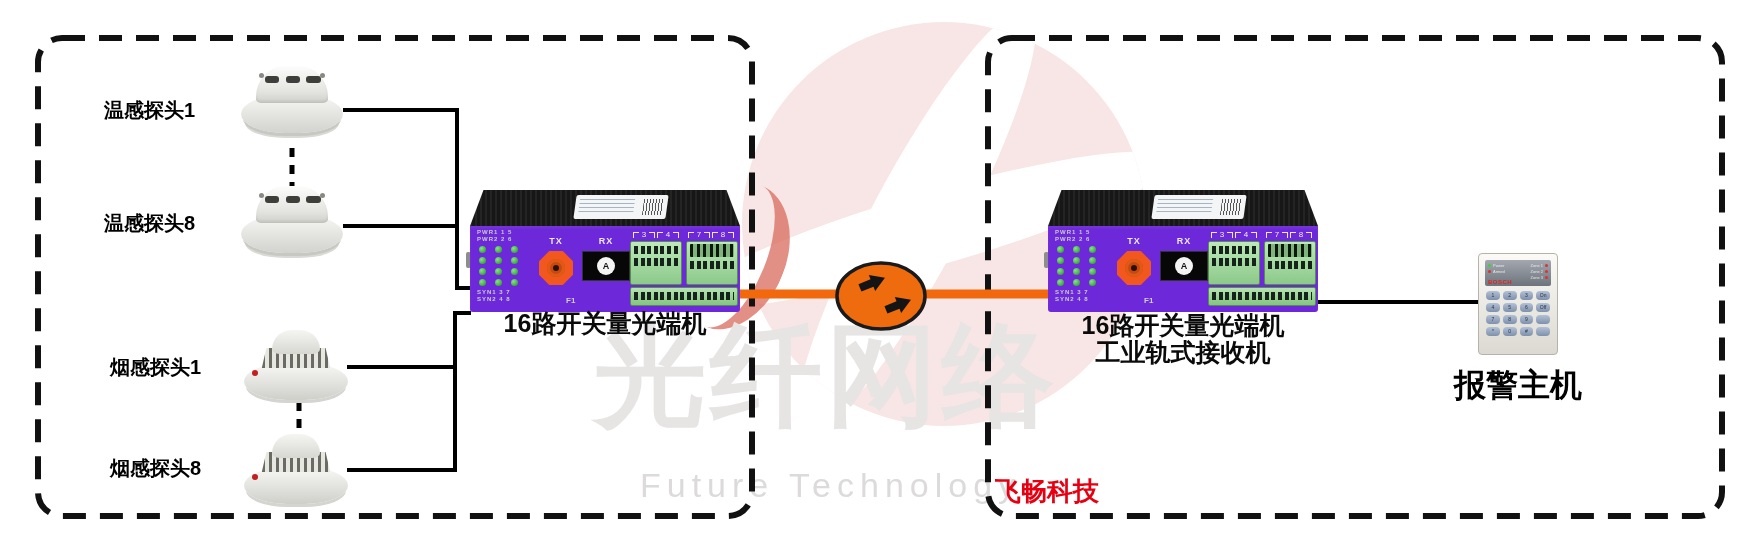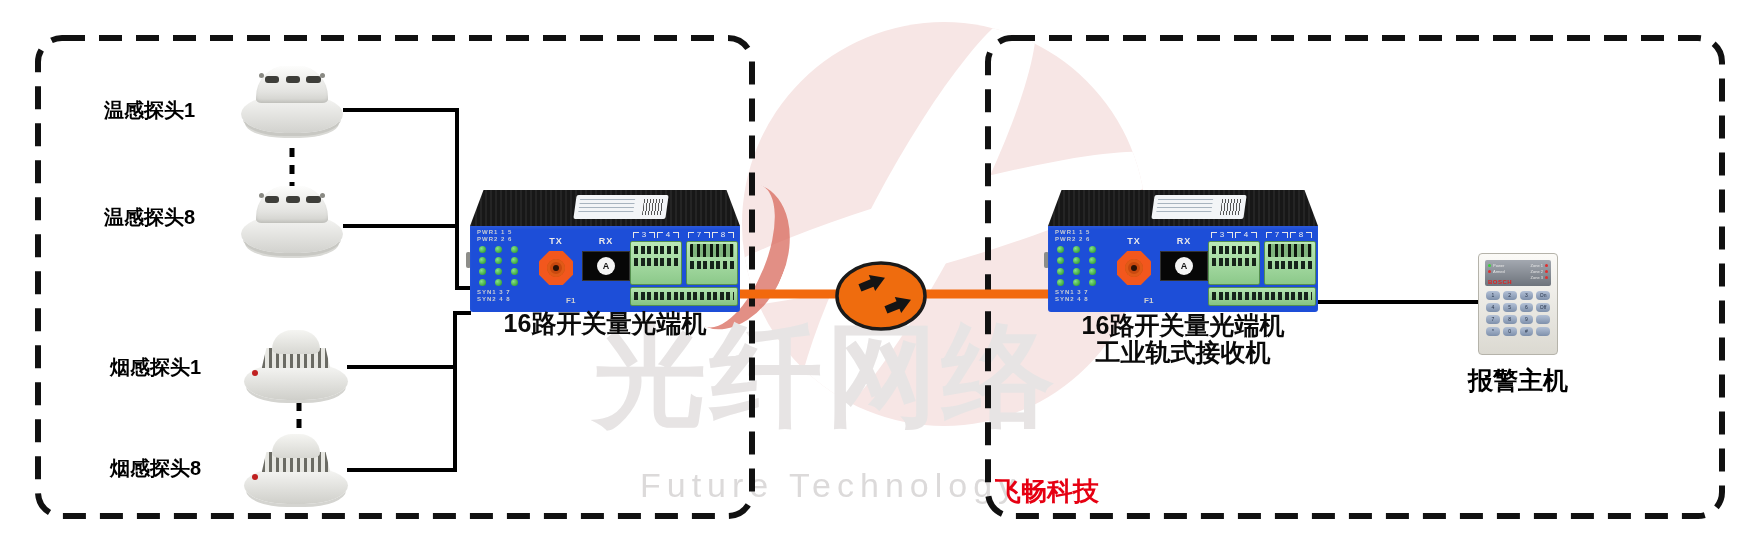--- a/index.html
+++ b/index.html
@@ -24,21 +24,21 @@
   .lines{position:absolute;left:0;top:0;z-index:1;}
 
   
   .sensor-label{position:absolute;z-index:2;font-size:20px;font-weight:600;white-space:nowrap;}
   .dev-name{position:absolute;z-index:2;width:330px;text-align:center;font-size:25px;
             font-weight:600;line-height:27px;color:#0a0a0a;}
   .fiber-label{position:absolute;z-index:2;left:814px;top:219px;width:140px;text-align:center;
                font-size:25px;font-weight:600;}
   .cap{position:absolute;z-index:2;font-size:26px;font-weight:bold;color:#e60012;white-space:nowrap;}
   .host-label{position:absolute;z-index:2;left:1438px;top:364px;width:160px;text-align:center;
-              font-size:25px;font-weight:600;}
+              font-size:32px;font-weight:600;}
 
   
   .sensor{position:absolute;z-index:2;}
   .sensor.heat{width:102px;height:80px;}
   .sd-dome{position:absolute;left:15%;right:15%;top:0;height:46%;
            background:linear-gradient(180deg,#fdfdfc,#e3e3e0 70%,#cfcfca);
            border-radius:40% 40% 8% 8% / 85% 85% 10% 10%;box-shadow:inset 0 -2px 3px rgba(0,0,0,.08);}
   .slit{position:absolute;top:28%;width:20%;height:17%;background:#3e3e3a;border-radius:3px;}
   .slit.s1{left:12%;}.slit.s2{left:41%;}.slit.s3{left:70%;}
   .screw{position:absolute;top:20%;width:5px;height:5px;border-radius:50%;background:#8a8a84;}
@@ -63,21 +63,21 @@
   .dev-top{position:absolute;left:0;right:0;top:0;height:36px;
            background:repeating-linear-gradient(90deg,#242424 0 2px,#171717 2px 5px);
            clip-path:polygon(5% 0,95% 0,100% 100%,0 100%);}
   .dev-sticker{position:absolute;top:5px;left:39%;width:34%;height:24px;background:#f3f5f7;
                border-radius:2px;transform:skewX(-8deg);overflow:hidden;}
   .dev-sticker::before{content:"";position:absolute;left:4px;top:4px;bottom:4px;width:60%;
                background:repeating-linear-gradient(180deg,#a8b4bf 0 1px,transparent 1px 4px);}
   .dev-sticker::after{content:"";position:absolute;right:4px;top:4px;bottom:4px;width:22%;
                background:repeating-linear-gradient(90deg,#555 0 1px,transparent 1px 3px);}
   .dev-clip{position:absolute;left:-4px;top:62px;width:5px;height:16px;background:#8d8d89;border-radius:2px;}
-  .dev-face{position:absolute;left:0;right:0;top:36px;bottom:0;background:#1d4ed8;
+  .dev-face{position:absolute;left:0;right:0;top:36px;bottom:0;background:#6d28d9;
             border-radius:0 0 3px 3px;box-shadow:inset 0 2px 3px rgba(255,255,255,.07);padding-left:46px;}
   .led-area{position:absolute;left:7px;top:3px;width:56px;}
   .led-lab{font-size:6px;line-height:7px;font-weight:bold;color:#c9ced3;letter-spacing:1px;white-space:pre;}
   .led-grid{display:grid;grid-template-columns:repeat(3,7px);gap:4px 9px;margin:3px 0 3px 2px;}
   .led{width:7px;height:7px;border-radius:50%;
        background:radial-gradient(circle at 35% 35%,#86e386,#1f8f22);}
   .port{position:absolute;top:10px;text-align:center;}
   .port.tx{left:66px;width:40px;}
   .port.rx{left:112px;width:48px;}
   .port-lab{font-size:9px;font-weight:bold;color:#eceaea;letter-spacing:1px;margin-bottom:5px;}
@@ -158,21 +158,21 @@
 
     <path d="M740 294 L1048 294" fill="none" stroke="#f2690d" stroke-width="9"></path>
     <ellipse cx="881" cy="296" rx="44" ry="33" fill="#ef6c0e" stroke="#1a1a1a" stroke-width="3.5"></ellipse>
     <g>
       <path d="M-13,-4 L0,-4 L0,-8.5 L14,0 L0,8.5 L0,4 L-13,4 Z" fill="#141414" transform="translate(872,283) rotate(-22)"></path>
       <path d="M-13,-4 L0,-4 L0,-8.5 L14,0 L0,8.5 L0,4 L-13,4 Z" fill="#141414" transform="translate(898,305) rotate(-22)"></path>
     </g>
   </svg>
 
   <div class="sensor-label" style="left:104px;top:97px">温感探头1</div>
-  <div class="sensor-label" style="left:104px;top:204px">温感探头8</div>
+  <div class="sensor-label" style="left:104px;top:210px">温感探头8</div>
   <div class="sensor-label" style="left:110px;top:354px">烟感探头1</div>
   <div class="sensor-label" style="left:110px;top:455px">烟感探头8</div>
 
   <div class="sensor heat" style="left:241px;top:66px">
     <div class="sd-base"></div>
     <div class="sd-dome">
       <i class="slit s1"></i>
       <i class="slit s2"></i>
       <i class="slit s3"></i>
       <i class="screw l"></i>

